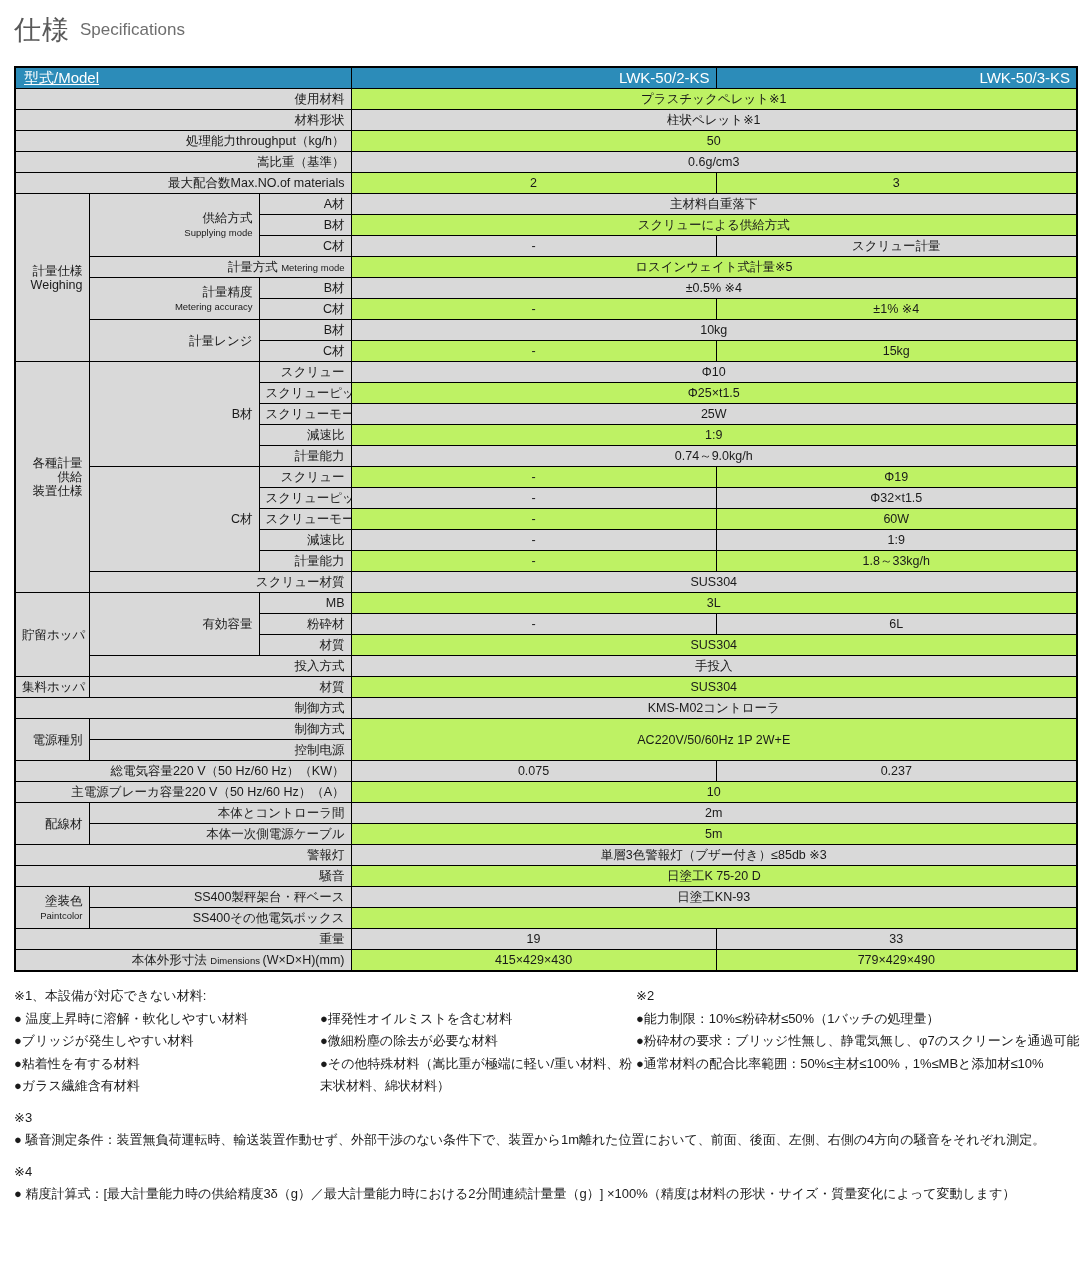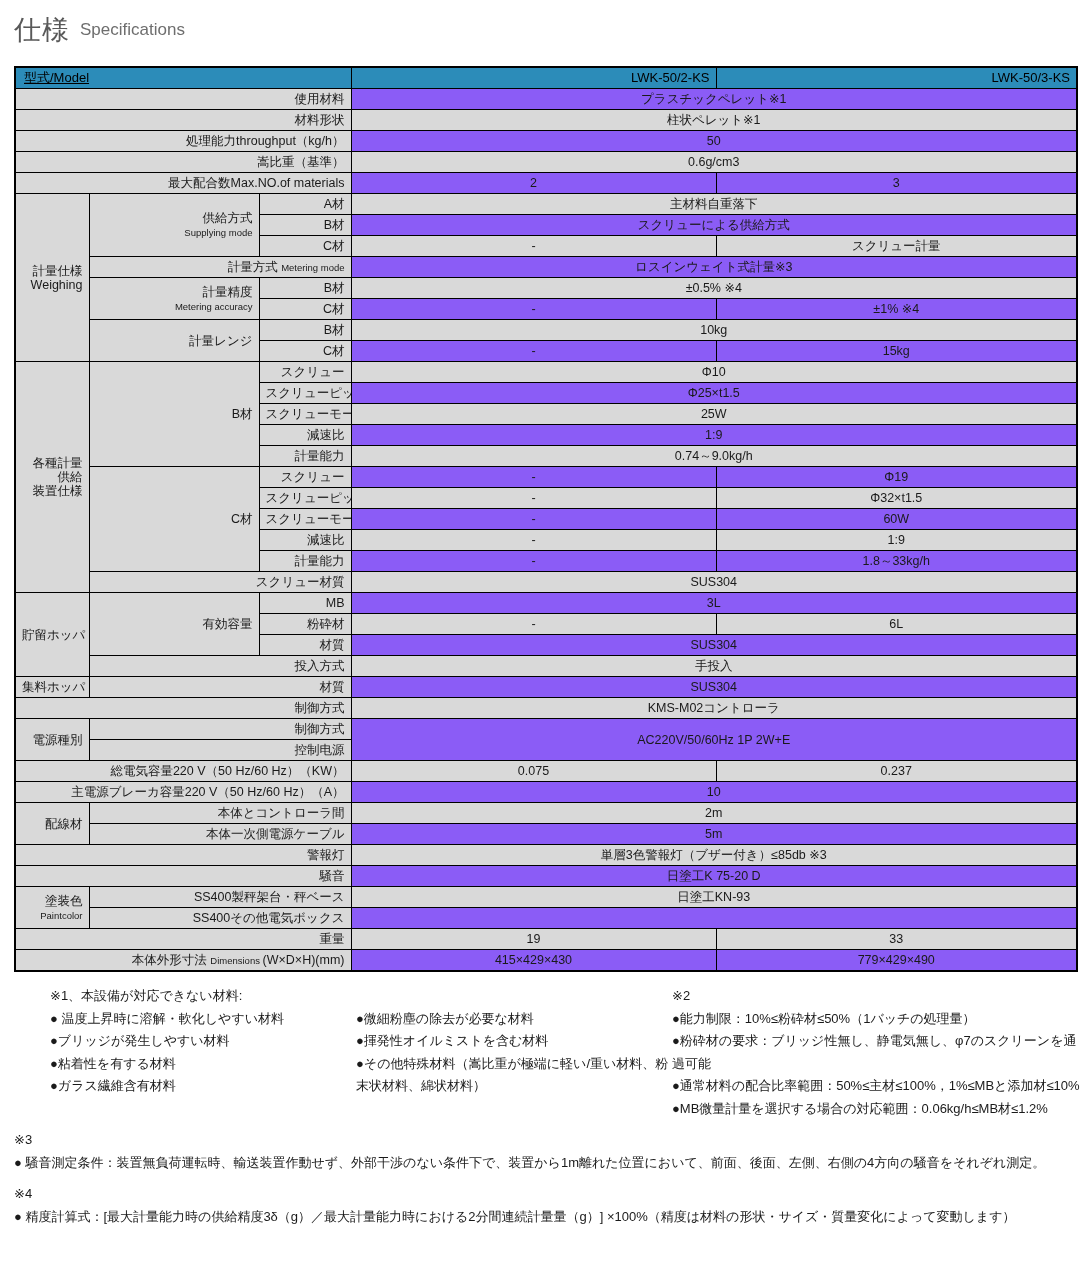--- a/index.html
+++ b/index.html
@@ -21,34 +21,34 @@
     border:1px solid #000;
     height:20px;
     padding:0 6px;
     font-size:12.5px;
     line-height:1.12;
     overflow:hidden;
     white-space:nowrap;
     font-weight:normal;
   }
   .spec th{
-    background:#2C8CB9;color:#000000;font-size:13px;
+    background:#2C8CB9;color:#ffffff;font-size:15px;
   }
   .spec th.hmodel{text-align:left;text-decoration:underline;padding-left:8px;}
   .spec th.hcol{text-align:right;}
   .lbl{background:#D9D9D9;text-align:right;padding-left:7px;}
   .val{text-align:center;}
   .g{background:#D9D9D9;}
-  .w{background:#8b5cf6;}
+  .w{background:#bef264;}
   .sm{font-size:9.5px;}
 
   .fn-wrap{margin:13px 0 0 14px;width:1066px;font-size:13px;}
   .fn-line{line-height:22.5px;white-space:normal;}
   .fn-title{line-height:22.5px;}
-  .fn-top{display:flex;align-items:flex-start;margin-left:36px;}
+  .fn-top{display:flex;align-items:flex-start;}
   .fn-left{width:622px;flex:0 0 auto;}
   .fn-cols{display:flex;}
   .fn-col1{width:306px;flex:0 0 auto;}
   .fn-col2{width:316px;flex:0 0 auto;}
   .fn-right{flex:1 1 auto;}
   .fn-block{margin-top:9px;}
 </style>
 </head>
 <body>
 
@@ -103,21 +103,21 @@
         <td class="lbl g"><span>B材</span></td>
         <td colspan="2" class="val w"><span>スクリューによる供給方式</span></td>
       </tr>
       <tr>
         <td class="lbl g"><span>C材</span></td>
         <td class="val g"><span>-</span></td>
         <td class="val g"><span>スクリュー計量</span></td>
       </tr>
       <tr>
         <td colspan="2" class="lbl g"><span>計量方式 </span><span class="sm">Metering mode</span></td>
-        <td colspan="2" class="val w"><span>ロスインウェイト式計量※3</span></td>
+        <td colspan="2" class="val w"><span>ロスインウェイト式計量※5</span></td>
       </tr>
       <tr>
         <td rowspan="2" class="lbl g"><span>計量精度</span><br><span class="sm">Metering accuracy</span></td>
         <td class="lbl g"><span>B材</span></td>
         <td colspan="2" class="val g"><span>±0.5% ※4</span></td>
       </tr>
       <tr>
         <td class="lbl g"><span>C材</span></td>
         <td class="val w"><span>-</span></td>
         <td class="val w"><span>±1% ※4</span></td>
@@ -273,33 +273,32 @@
     <div class="fn-left">
       <div class="fn-title">※1、本設備が対応できない材料:</div>
       <div class="fn-cols">
         <div class="fn-col1">
             <div class="fn-line">● 温度上昇時に溶解・軟化しやすい材料</div>
             <div class="fn-line">●ブリッジが発生しやすい材料</div>
             <div class="fn-line">●粘着性を有する材料</div>
             <div class="fn-line">●ガラス繊維含有材料</div>
           </div>
         <div class="fn-col2">
+            <div class="fn-line">●揮発性オイルミストを含む材料</div>
             <div class="fn-line">●微細粉塵の除去が必要な材料</div>
-            <div class="fn-line">●揮発性オイルミストを含む材料</div>
             <div class="fn-line">●その他特殊材料（嵩比重が極端に軽い/重い材料、粉末状材料、綿状材料）</div>
           </div>
       </div>
     </div>
     <div class="fn-right">
       <div class="fn-title">※2</div>
       <div>
           <div class="fn-line">●能力制限：10%≤粉砕材≤50%（1バッチの処理量）</div>
           <div class="fn-line">●粉砕材の要求：ブリッジ性無し、静電気無し、φ7のスクリーンを通過可能</div>
           <div class="fn-line">●通常材料の配合比率範囲：50%≤主材≤100%，1%≤MBと添加材≤10%</div>
-          <div class="fn-line">●MB微量計量を選択する場合の対応範囲：0.06kg/h≤MB材≤1.2%</div>
         </div>
     </div>
   </div>
   <div class="fn-block">
     <div class="fn-title">※3</div>
     <div class="fn-line">● 騒音測定条件：装置無負荷運転時、輸送装置作動せず、外部干渉のない条件下で、装置から1m離れた位置において、前面、後面、左側、右側の4方向の騒音をそれぞれ測定。</div>
   </div>
   <div class="fn-block">
     <div class="fn-title">※4</div>
     <div class="fn-line">● 精度計算式：[最大計量能力時の供給精度3δ（g）／最大計量能力時における2分間連続計量量（g）] ×100%（精度は材料の形状・サイズ・質量変化によって変動します）</div>

